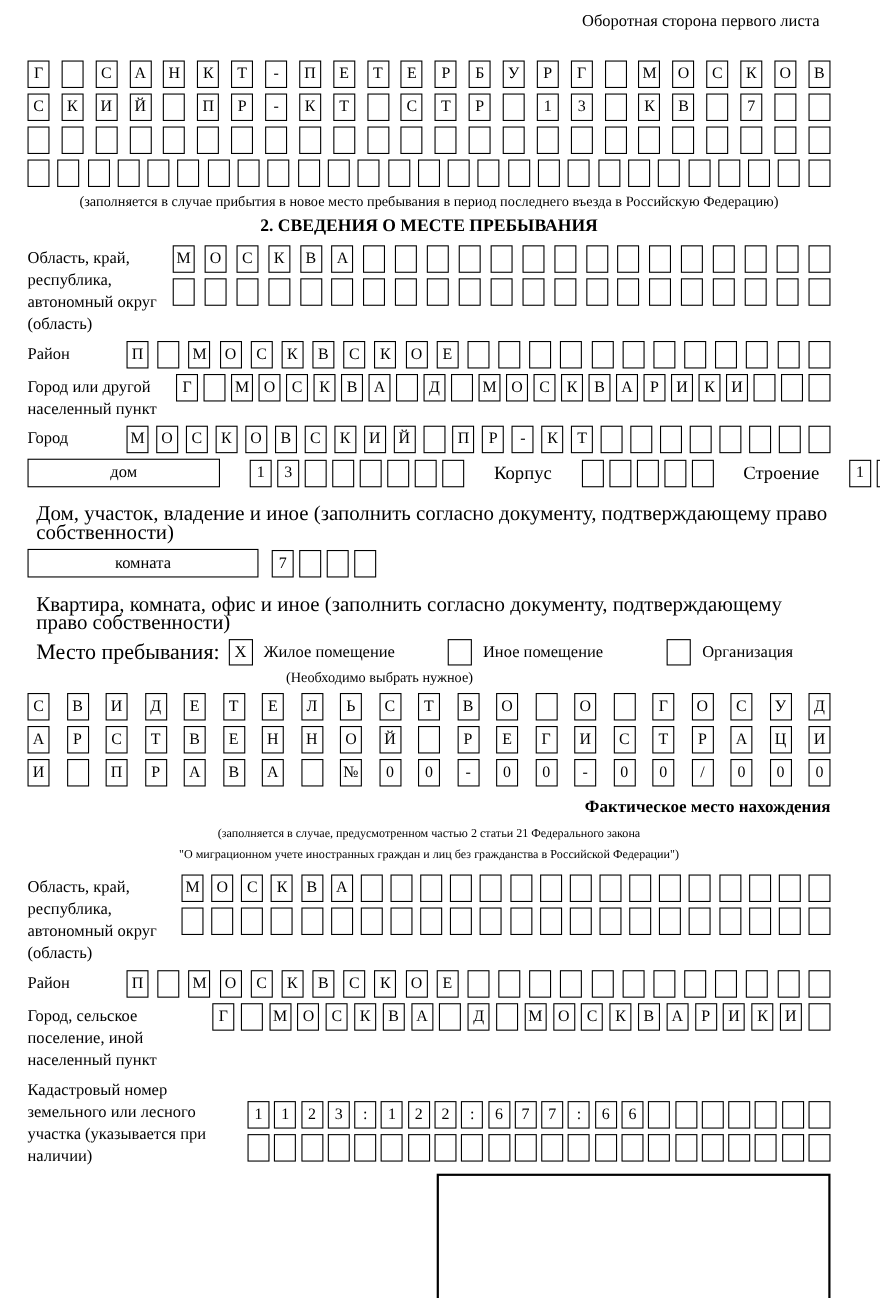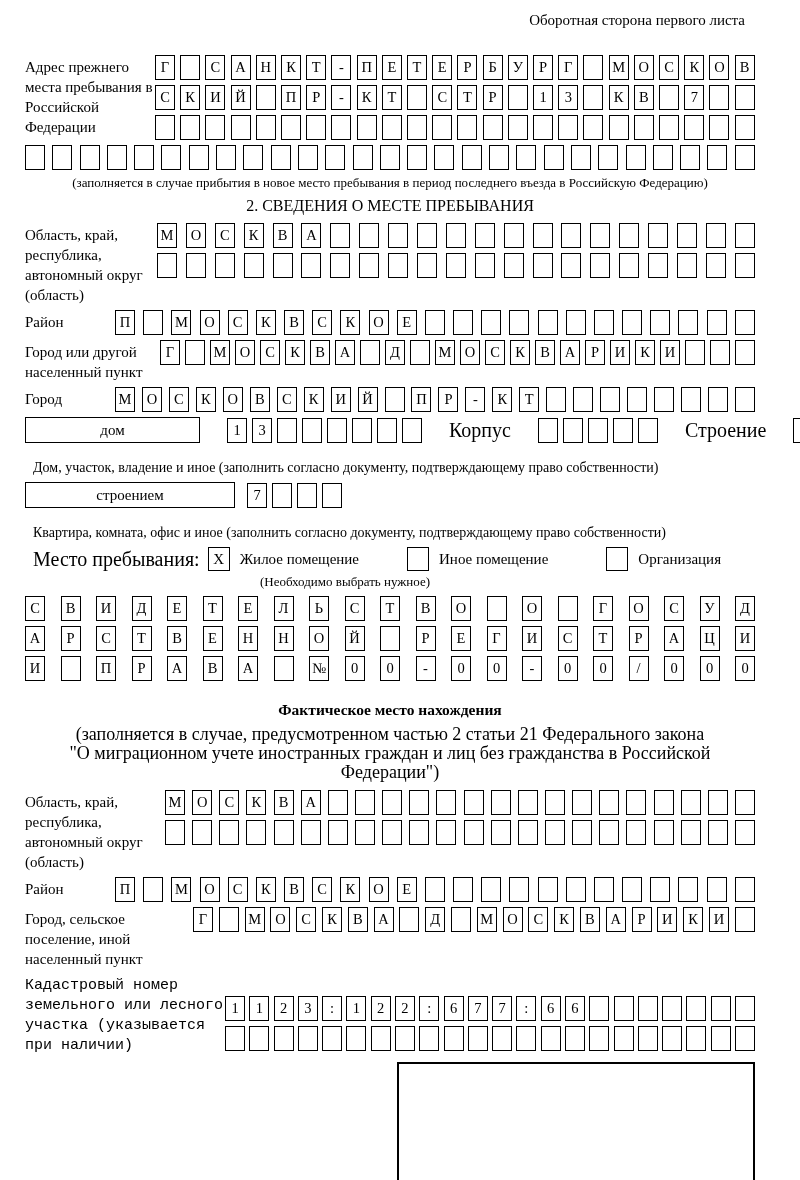--- a/index.html
+++ b/index.html
@@ -8,78 +8,77 @@
     width: 800px; height: 1180px; margin: 0 auto; background: #fff;
     font-family: "Liberation Serif", "DejaVu Serif", serif; color: #000;
     padding: 12px 45px 0 25px; overflow: hidden;
   }
   .hdr { text-align: right; font-size: 15px; padding-right: 10px; margin-bottom: 26px; }
 
   .field { display: flex; margin-bottom: 5px; }
   .flabel { font-size: 15px; line-height: 20px; flex: none; padding-top: 2px; }
   .w130 { width: 130px; } .w132 { width: 132px; } .w90 { width: 90px; }
   .w135 { width: 135px; } .w225 { width: 226px; } .w140 { width: 140px; }
-  .w168 { width: 168px; } .w200 { width: 200px; font-family: Liberation Mono, monospace; }
+  .w168 { width: 168px; } .w200 { width: 200px; }
   .fcells { flex: 1; min-width: 0; }
   .cells { display: flex; justify-content: space-between; margin-bottom: 5px; }
   .cells:last-child { margin-bottom: 0; }
   .grow { flex: 1; }
   .cb {
     width: 20px; height: 25px; border: 1.6px solid #000; flex: none;
     display: inline-flex; align-items: center; justify-content: center;
     font-size: 14.5px; font-family: "Liberation Serif", "DejaVu Serif", serif;
   }
   .cellgroup { display: flex; gap: 5px; flex: none; }
   .fullrow { margin: 2px 0 4px 0; }
 
   .note { font-size: 13px; line-height: 17px; }
   .center { text-align: center; margin-bottom: 6px; }
-  .leftnote { margin: 16px 0 6px 8px; font-size: 14px; }
-  .sec-title { text-align: center; font-weight: normal; font-size: 16px; margin: 4px 0 8px 0; }
+  .leftnote { margin: 16px 0 6px 8px; font-size: 19px; }
+  .sec-title { text-align: center; font-weight: bold; font-size: 16px; margin: 4px 0 8px 0; }
 
   .houserow, .aptrow { display: flex; align-items: center; margin-bottom: 4px; }
   .houserow { justify-content: space-between; gap: 27px; }
   .wordbox {
     border: 1.6px solid #000; height: 26px; display: flex; align-items: center;
     justify-content: center; font-size: 15px; flex: none;
   }
   .wb175 { width: 175px; } .wb210 { width: 210px; margin-right: 12px; }
-  .inline-label { font-size: 20px; flex: none; }
+  .inline-label { font-size: 17px; flex: none; }
 
   .stayrow { display: flex; align-items: center; margin: 4px 0 2px 8px; }
   .staylabel { font-size: 20px; margin-right: 8px; }
   .optlabel { font-size: 15px; }
   .chk {
     width: 22px; height: 24px; border: 1.6px solid #000; display: inline-flex;
     align-items: center; justify-content: center; font-size: 15px; flex: none;
     margin-right: 10px;
   }
   .gap55 { margin-left: 48px; } .gap60 { margin-left: 58px; }
   .choosenote { text-align: center; width: 560px; margin: 1px 0 6px 40px; }
 
-  .fact-title { text-align: center; font-weight: bold; font-size: 15.5px; margin: 20px 0 6px 0; }
-  .fact-note { text-align: center; font-size: 18px; line-height: 19px; }
+  .fact-title { text-align: right; font-weight: bold; font-size: 15.5px; margin: 10px 0 6px 0; }
+  .fact-note { text-align: center; font-size: 11px; line-height: 19px; }
   .fact-notes { margin-bottom: 8px; }
 
   .cad-cells { margin-top: 22px; }
 
   .stampwrap { margin-top: 6px; }
   .stampbox {
     margin-left: 372px; width: 358px; height: 176px; border: 2px solid #000;
   }
 </style>
 </head>
 <body>
 
 <div class="page">
 
   <div class="hdr">Оборотная сторона первого листа</div>
 
   <div class="field">
-    <div class="flabel w130">Адрес прежнего места пребывания в Российской Федерации</div>
     <div class="fcells">
       <div class="cells">
           <span class="cb">Г</span>
           <span class="cb"></span>
           <span class="cb">С</span>
           <span class="cb">А</span>
           <span class="cb">Н</span>
           <span class="cb">К</span>
           <span class="cb">Т</span>
           <span class="cb">-</span>
@@ -352,21 +351,21 @@
     <div class="cellgroup">
         <span class="cb">1</span>
         <span class="cb"></span>
         <span class="cb"></span>
         <span class="cb"></span>
       </div>
   </div>
   <div class="note leftnote">Дом, участок, владение и иное (заполнить согласно документу, подтверждающему право собственности)</div>
 
   <div class="aptrow">
-    <div class="wordbox wb210">строением</div>
+    <div class="wordbox wb210">комната</div>
     <div class="cellgroup">
         <span class="cb">7</span>
         <span class="cb"></span>
         <span class="cb"></span>
         <span class="cb"></span>
       </div>
   </div>
   <div class="note leftnote">Квартира, комната, офис и иное (заполнить согласно документу, подтверждающему право собственности)</div>
 
   <div class="stayrow">

